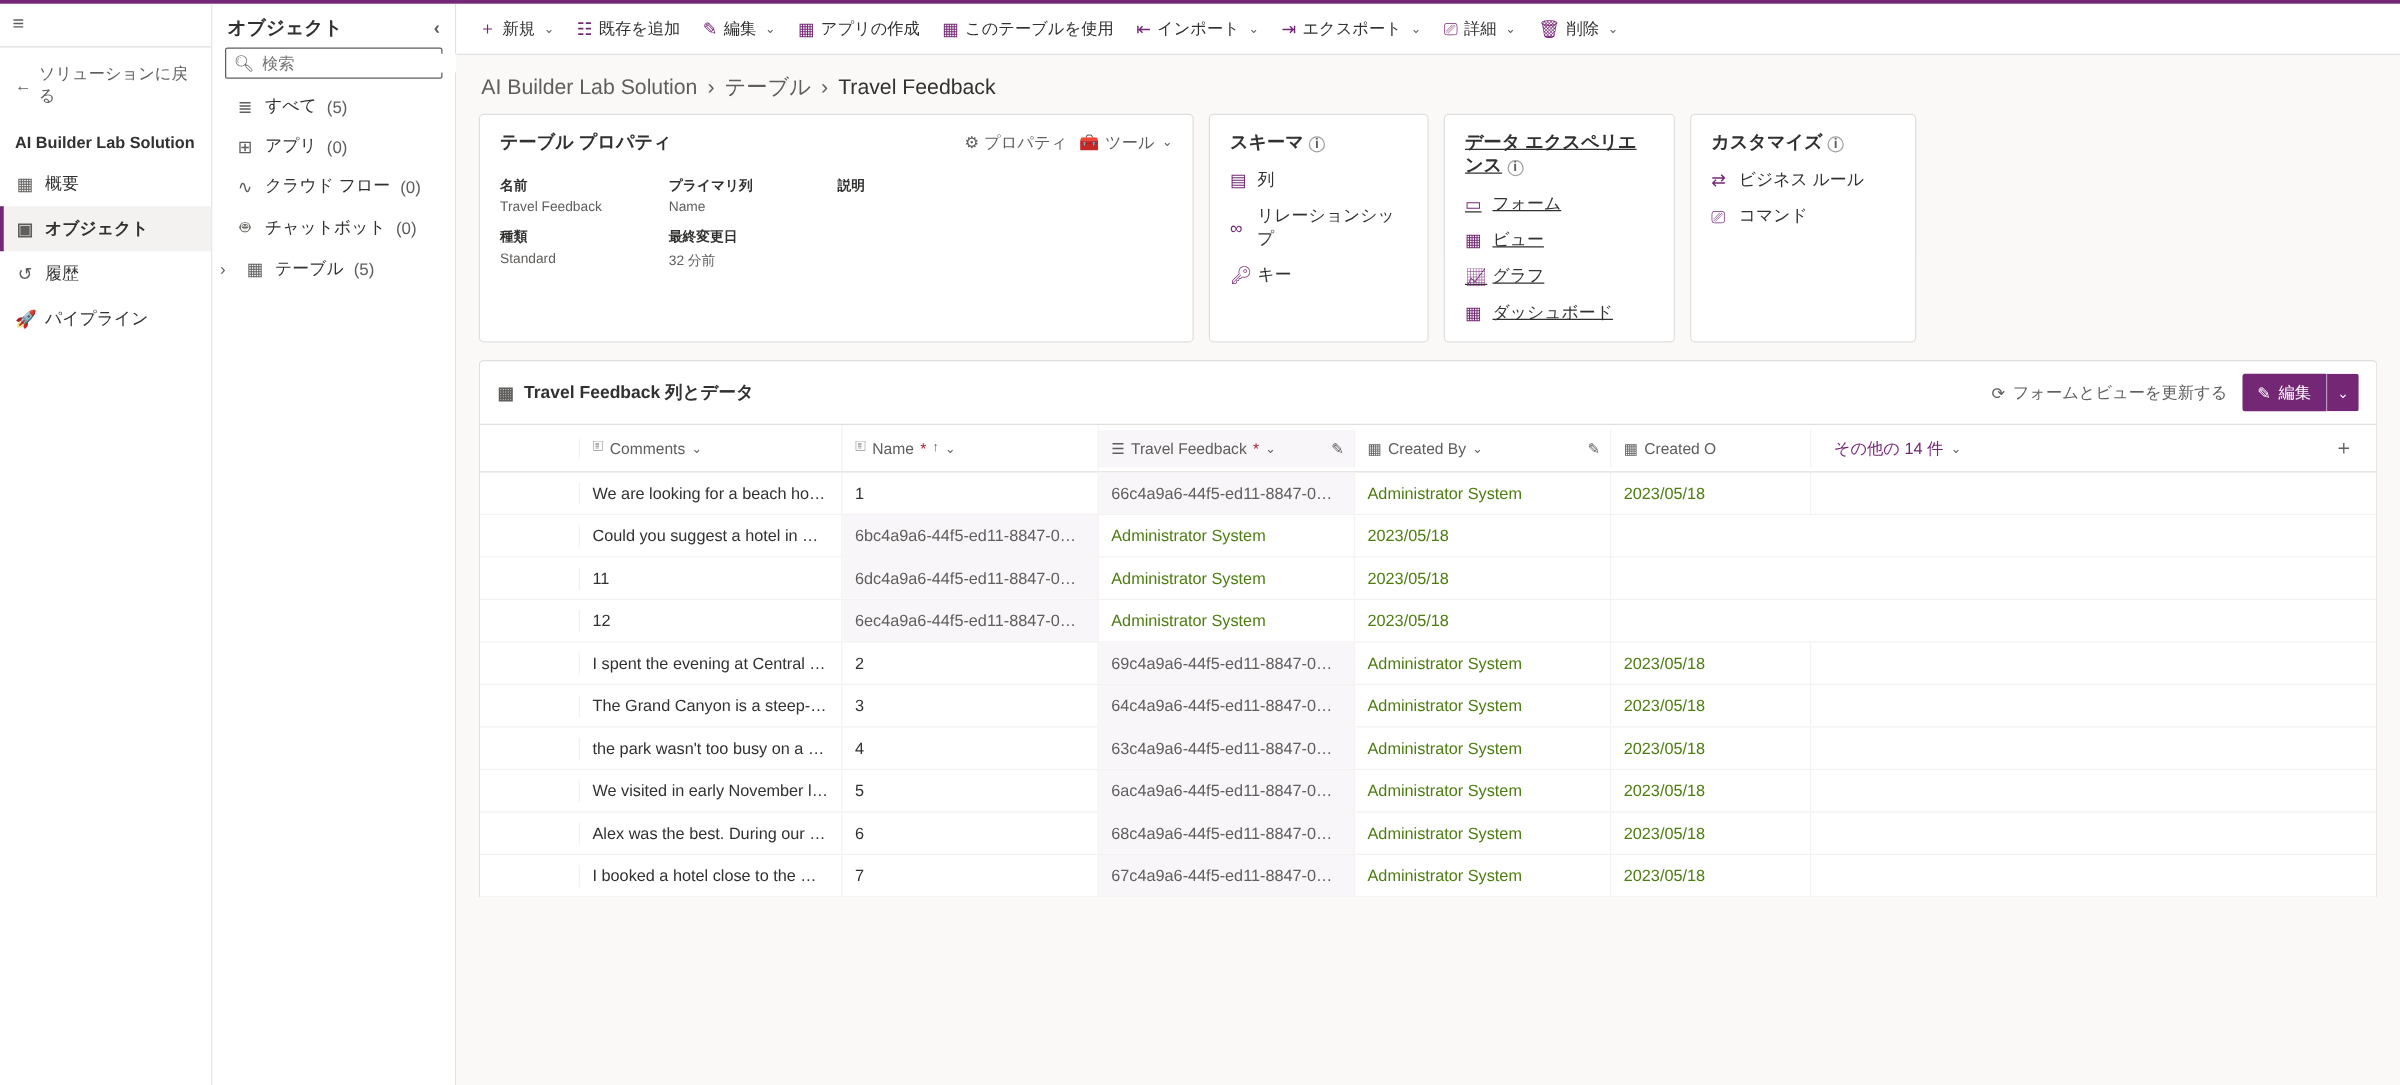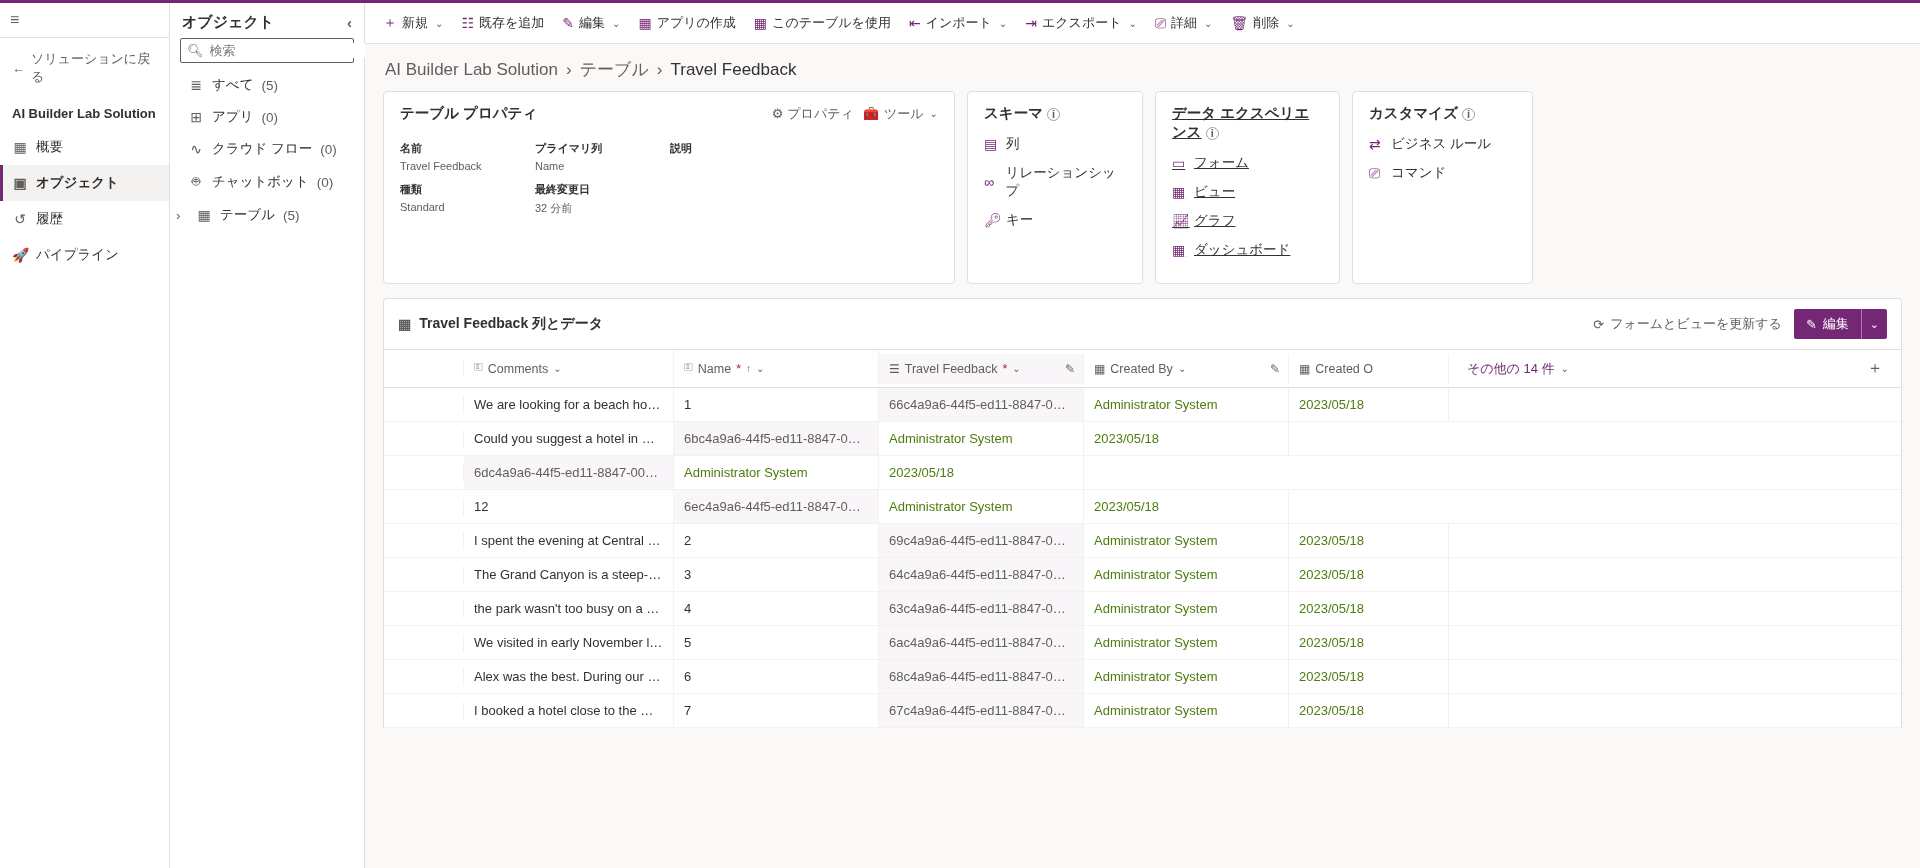--- a/index.html
+++ b/index.html
@@ -27,21 +27,21 @@
   .tree-expand { color: #605e5c; width: 12px; display: inline-block; }
   
   .main-col { flex: 1; display: flex; flex-direction: column; overflow: hidden; background: #faf9f8; }
   .cmd-bar { display: flex; align-items: center; gap: 2px; padding: 6px 10px; border-bottom: 1px solid #e1dfdd; background: #fff; font-size: 13px; }
   .cmd-btn { display: flex; align-items: center; gap: 5px; padding: 5px 8px; cursor: pointer; color: #323130; border-radius: 2px; }
   .cmd-icon { color: #742774; font-size: 14px; }
   .chev { color: #605e5c; font-size: 10px; margin-left: 2px; }
   .breadcrumb { display: flex; align-items: center; gap: 8px; padding: 14px 20px 10px; font-size: 17px; color: #605e5c; background:#faf9f8;}
   .breadcrumb .cur { color: #323130; font-weight: 400; }
   .cards-row { display: flex; gap: 12px; padding: 0 18px 14px; }
-  .card { background: #fff; border: 1px solid #e1dfdd; border-radius: 4px; padding: 12px 16px 24px; }
+  .card { background: #fff; border: 1px solid #e1dfdd; border-radius: 4px; padding: 12px 16px 14px; }
   .card.props { flex: 0 0 572px; }
   .card.schema { flex: 0 0 176px; }
   .card.dataexp { flex: 0 0 185px; text-decoration: underline; }
   .card.custom { flex: 0 0 181px; }
   .card-head { display: flex; justify-content: space-between; align-items: center; font-size: 14.5px; font-weight: 600; margin-bottom: 12px; }
   .card-actions { display: flex; gap: 10px; font-size: 13px; color: #605e5c; font-weight: 400; }
   .card-action { display: flex; align-items: center; gap: 4px; cursor: pointer; }
   .props-grid { display: grid; grid-template-columns: 135px 135px 1fr; row-gap: 4px; font-size: 11px; }
   .props-grid .lbl { font-weight: 600; color: #323130; margin-top: 6px; }
   .props-grid .val { color: #605e5c; }
@@ -368,20 +368,21 @@
               <div class="grow">
                 <div class="gc"></div>
                 <div class="gc">Could you suggest a hotel in San ...</div>
                 <div class="gc key">6bc4a9a6-44f5-ed11-8847-00224...</div>
                 <div class="gc mut">Administrator System</div>
                 <div class="gc mut">2023/05/18</div>
                 <div class="gc" style="border-right:none;"></div>
               </div>
               <div class="grow">
                 <div class="gc"></div>
+                <div class="gc">11</div>
                 <div class="gc key">6dc4a9a6-44f5-ed11-8847-00224...</div>
                 <div class="gc mut">Administrator System</div>
                 <div class="gc mut">2023/05/18</div>
                 <div class="gc" style="border-right:none;"></div>
               </div>
               <div class="grow">
                 <div class="gc"></div>
                 <div class="gc">12</div>
                 <div class="gc key">6ec4a9a6-44f5-ed11-8847-00224...</div>
                 <div class="gc mut">Administrator System</div>

